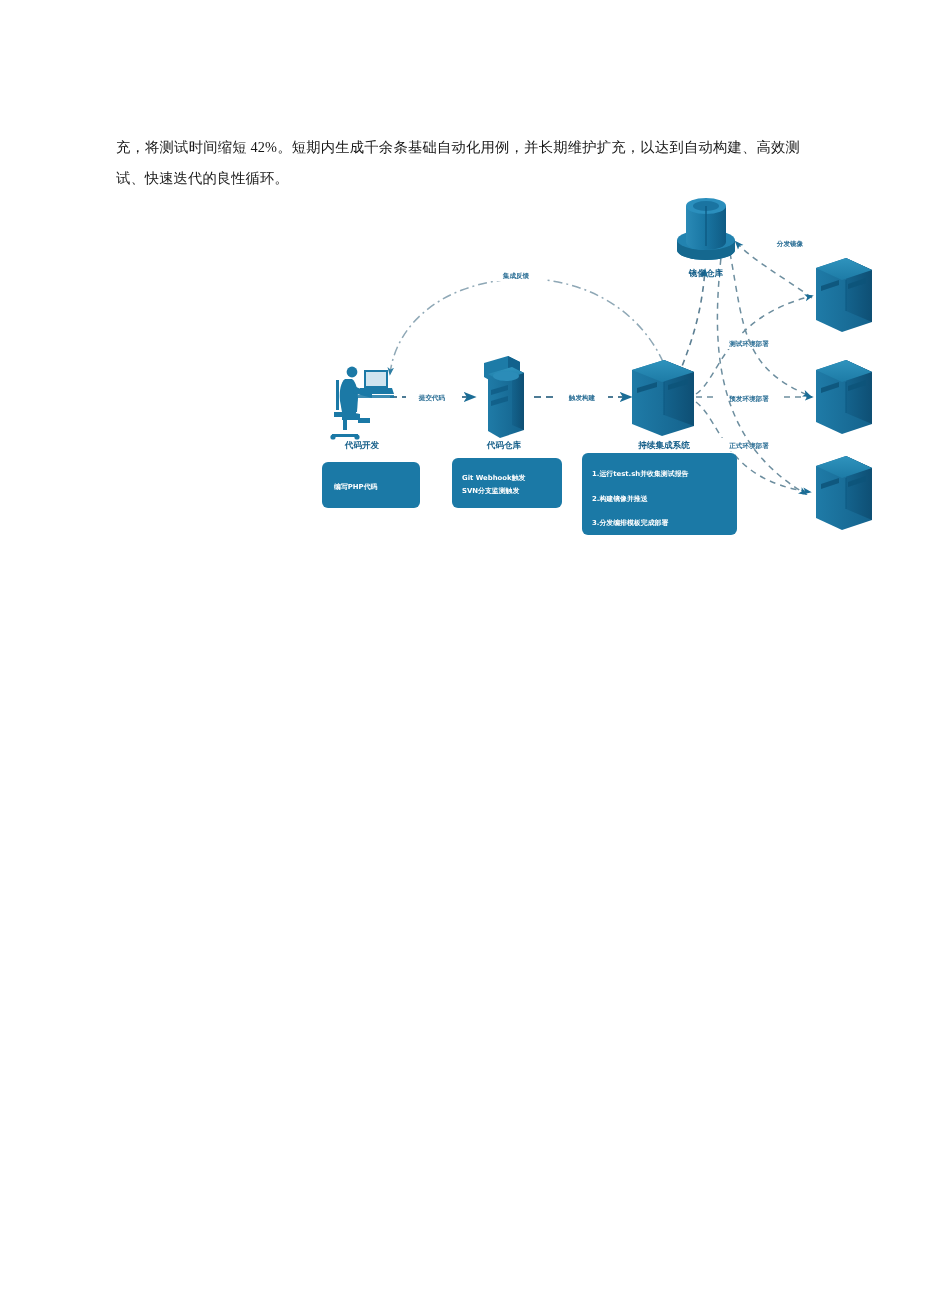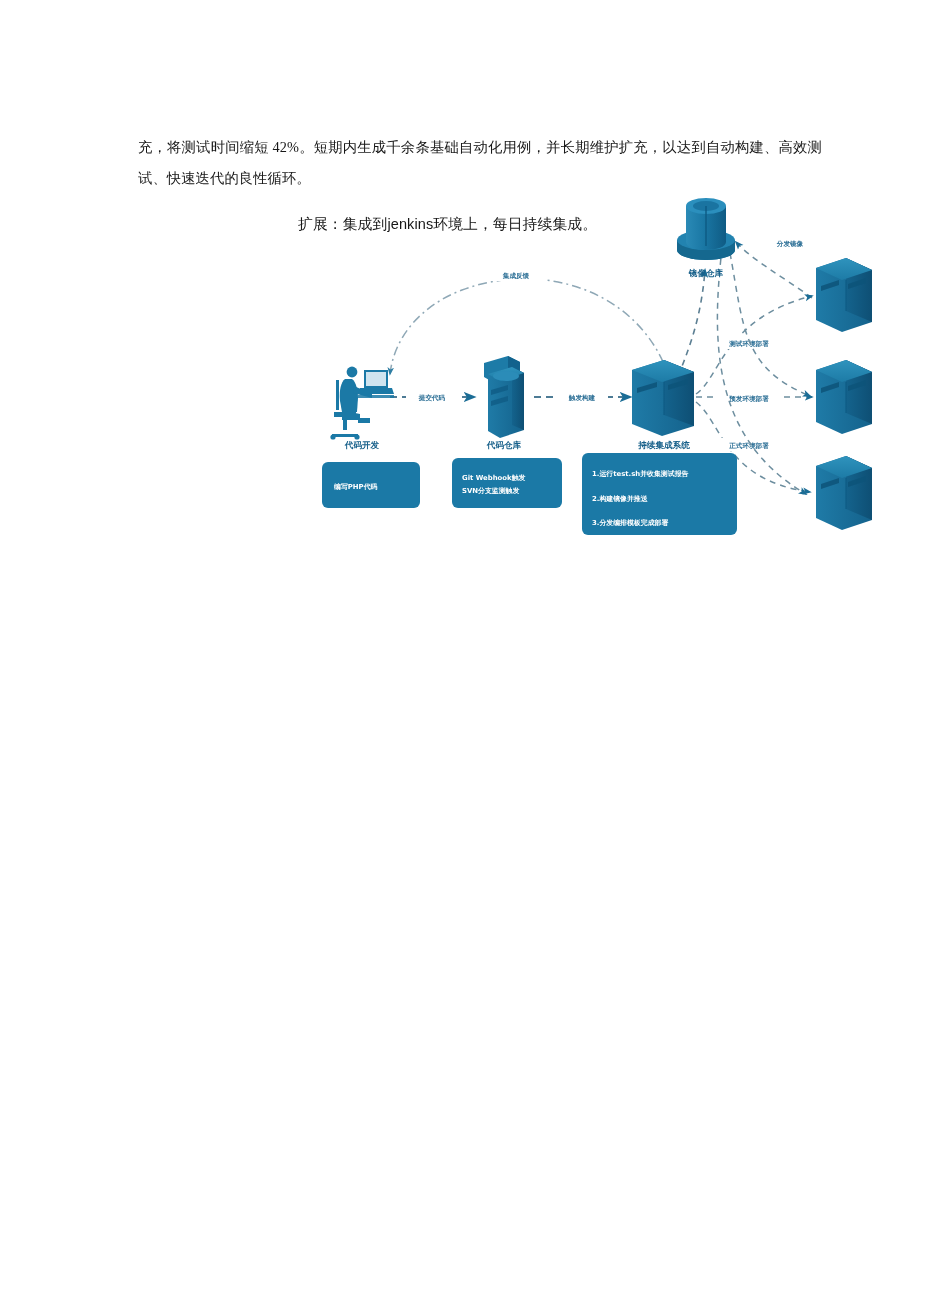--- a/index.html
+++ b/index.html
@@ -13,21 +13,21 @@
     height: 1312px;
     position: relative;
     font-family: "Liberation Serif", "DejaVu Serif", serif;
     color: #1a1a1a;
     overflow: hidden;
   }
 
   
   .page-body {
     position: absolute;
-    left: 138px;
+    left: 116px;
     top: 118px;
     width: 684px;
   }
   .para {
     font-size: 14.3px;
     line-height: 31px;
     text-align: justify;
     letter-spacing: 0.1px;
     color: #171717;
   }
@@ -92,23 +92,20 @@
   .cta-box {
     fill: #1b79a6;
     rx: 6;
   }
 </style>
 </head>
 <body>
 
 <div class="page-body">
   <p class="para">充，将测试时间缩短 42%。短期内生成千余条基础自动化用例，并长期维护扩充，以达到自动构建、高效测试、快速迭代的良性循环。</p>
-  <p class="para para-indent">
-    <span>扩展：集成到</span><span class="latin">jenkins</span><span>环境上，每日持续集成。</span>
-  </p>
 </div>
 
 <div id="diagram-wrap">
 <svg id="diagram-svg" viewBox="0 0 560 365" xmlns="http://www.w3.org/2000/svg">
 
   <defs>
 
     <linearGradient id="gFront" x1="0" y1="0" x2="1" y2="0">
       <stop offset="0%" stop-color="#1f7ba7"></stop>
       <stop offset="100%" stop-color="#14628c"></stop>

